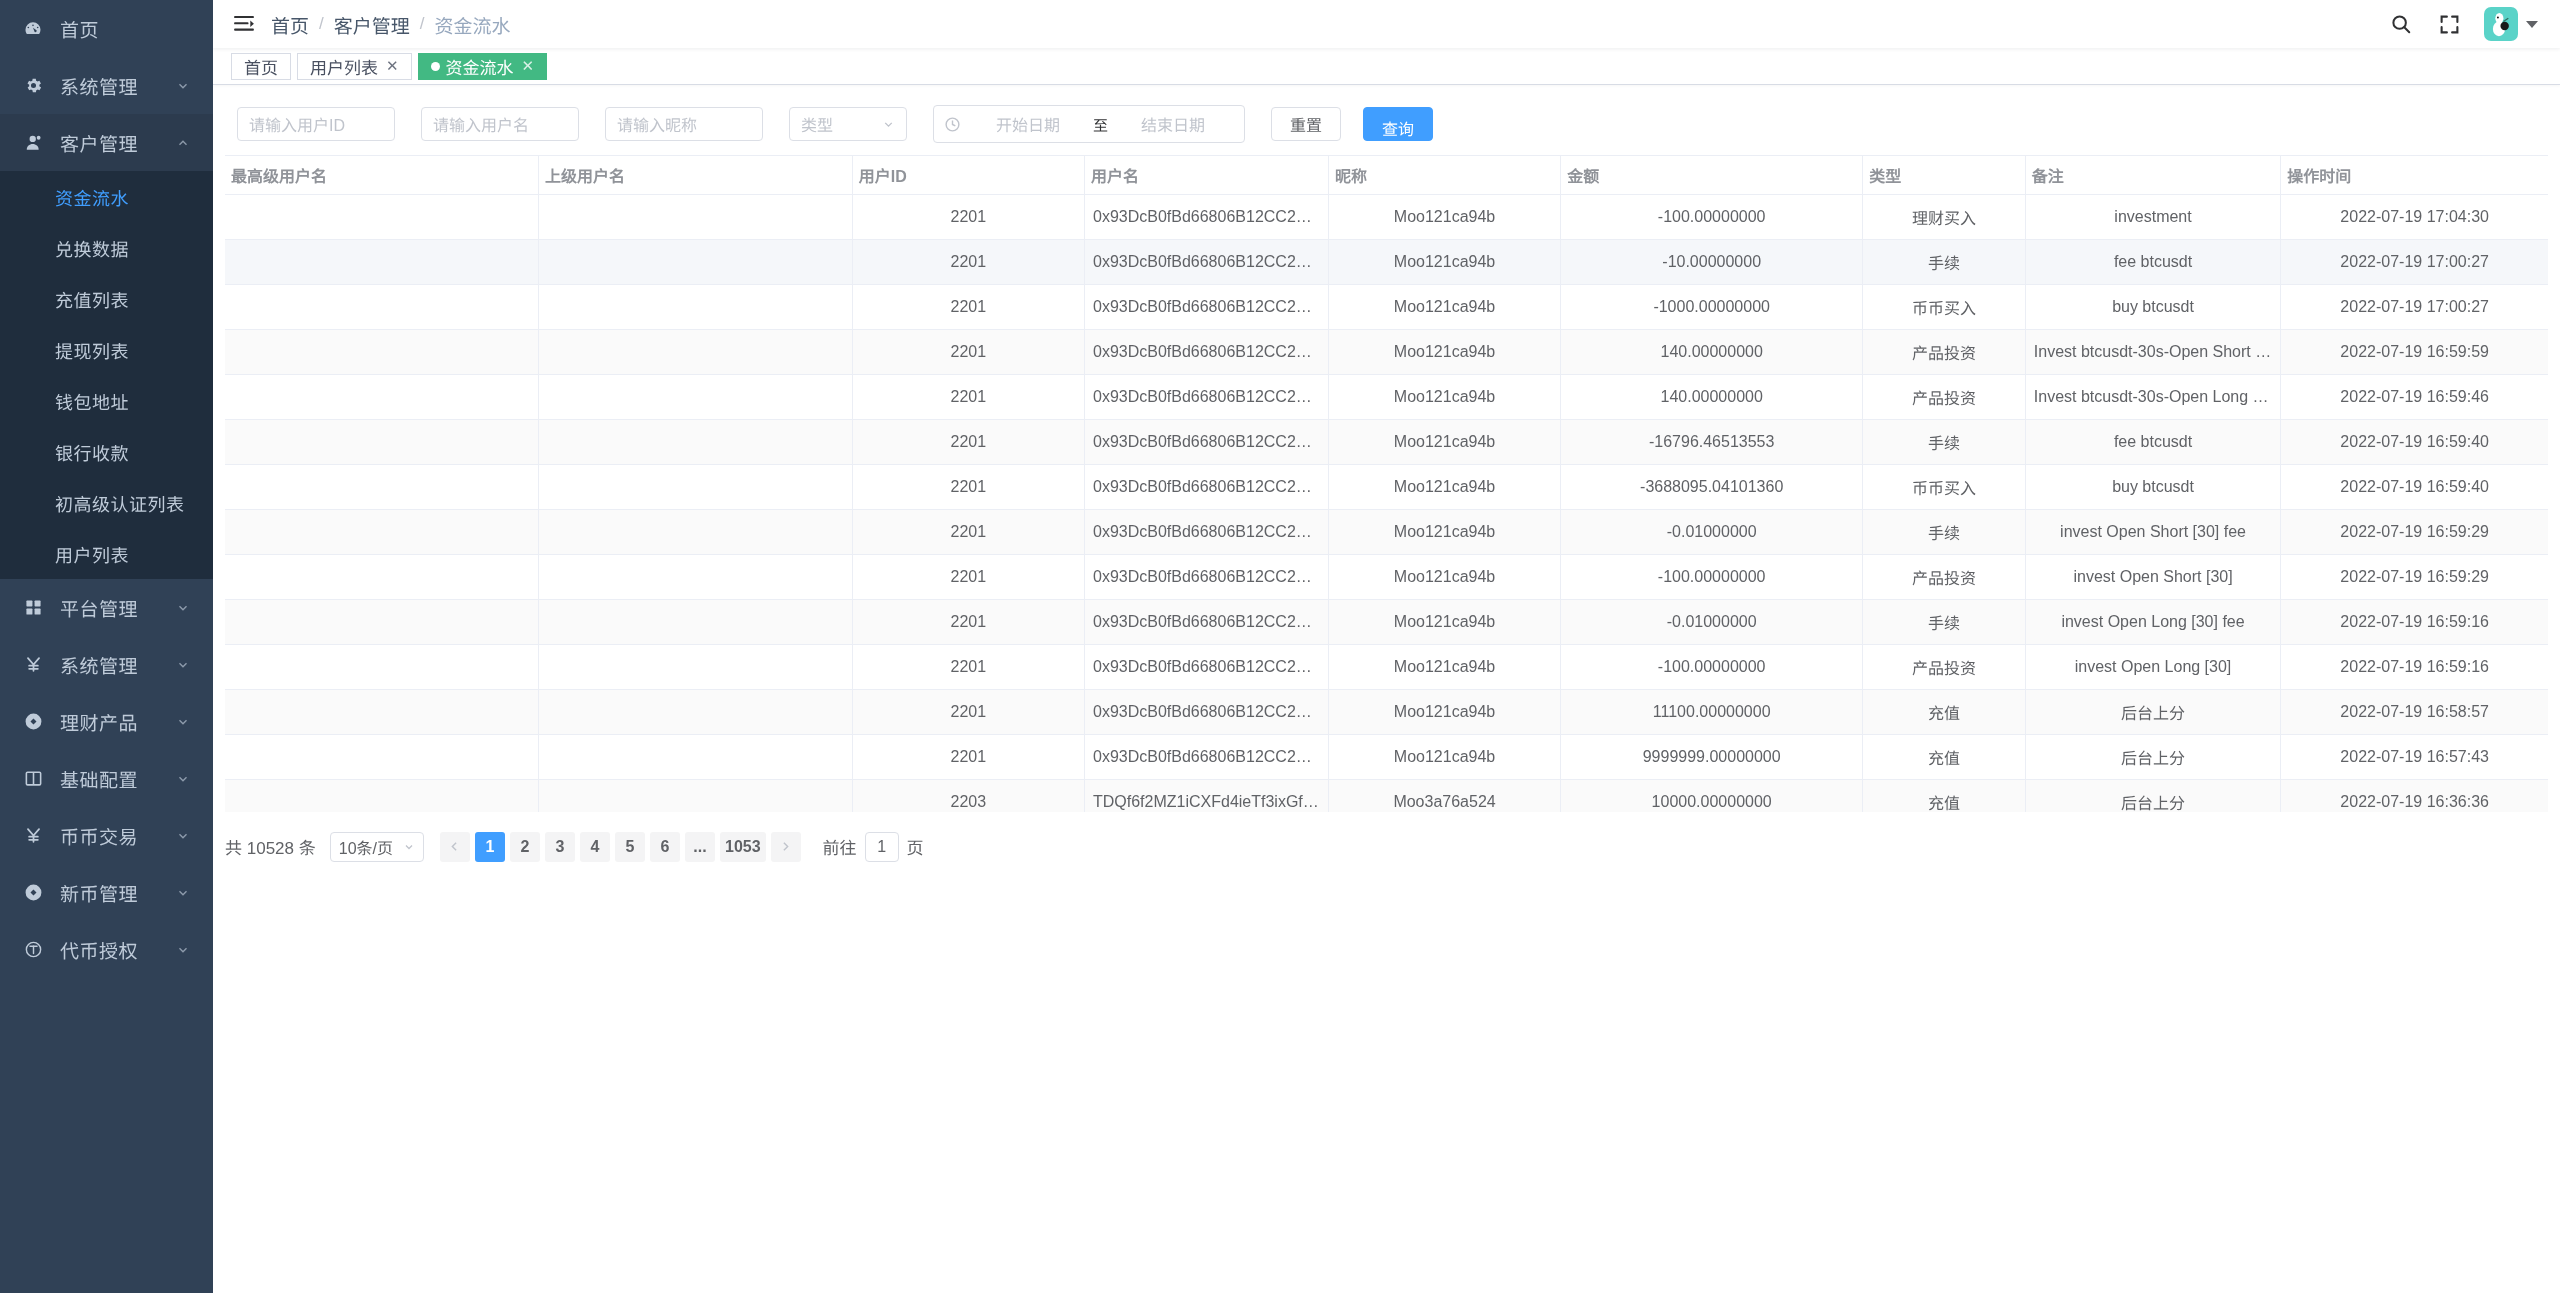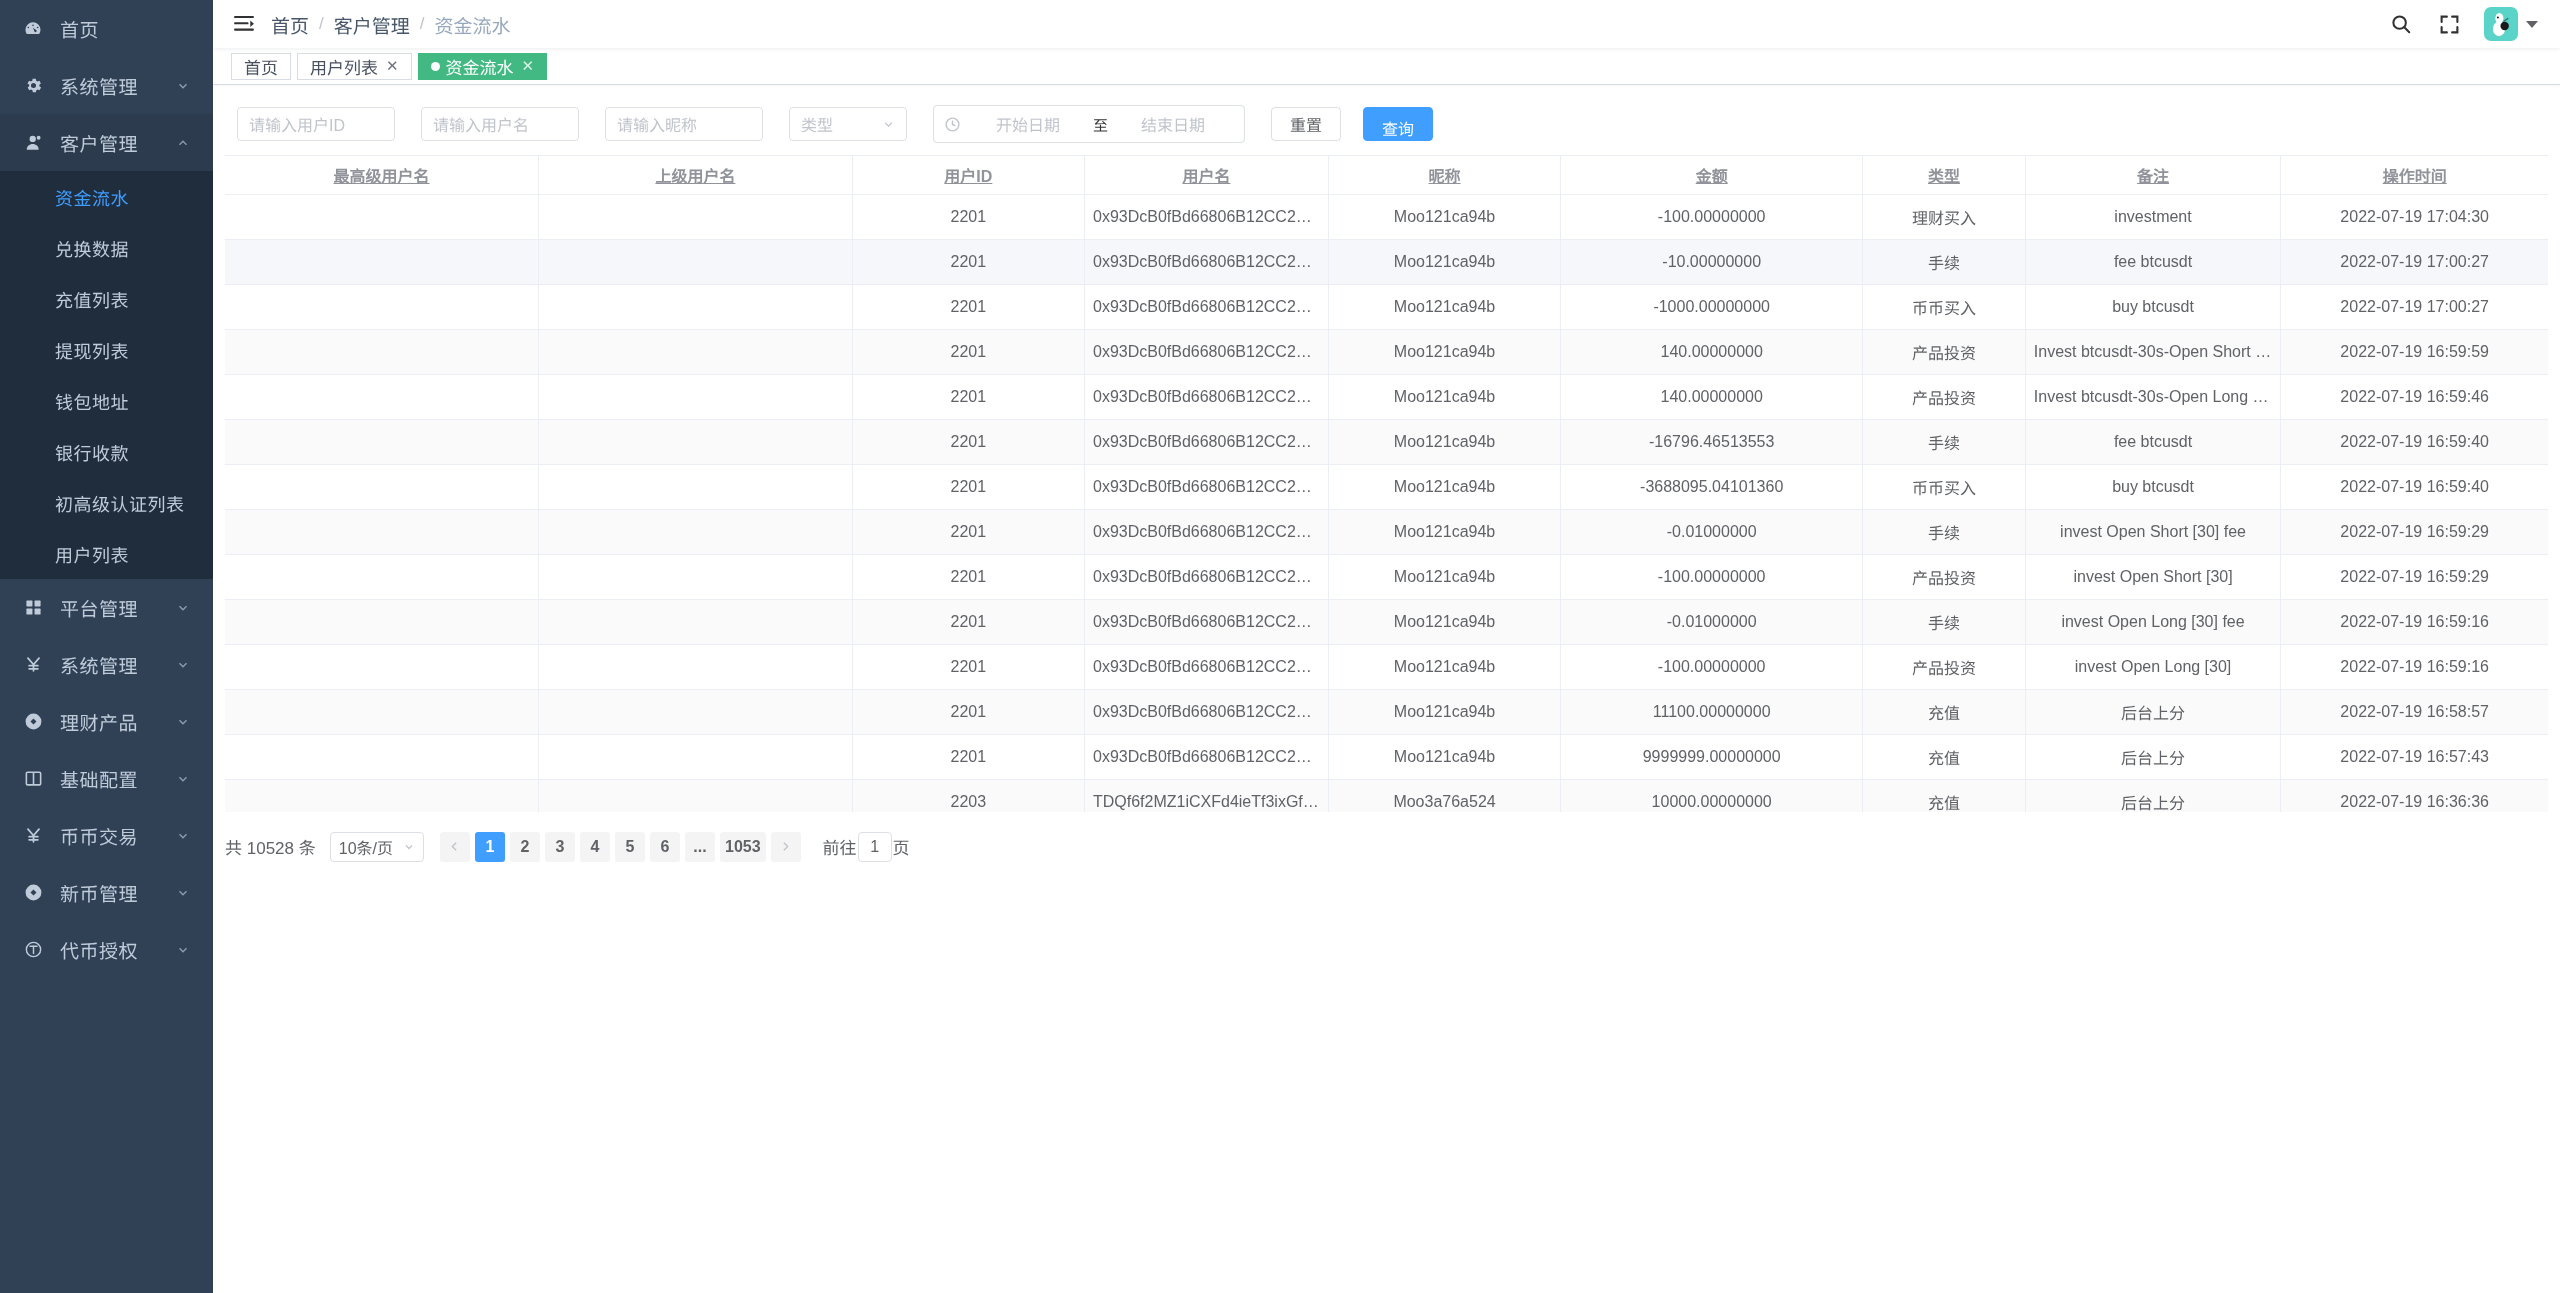--- a/index.html
+++ b/index.html
@@ -137,21 +137,21 @@
   .btn.primary { background:#409eff; border-color:#409eff; color:#fff;align-items:flex-end; }
 
   
   .table-wrap { border: 1px solid #ebeef5; border-bottom: none;
                 border-left: none; border-right: none; position: relative; }
   table.data { width: 100%; border-collapse: collapse; table-layout: fixed; }
   table.data th {
     height: 38px; font-size: 16px; font-weight: bold; color: #909399;
     background: #fff; border-bottom: 1px solid #ebeef5;
     border-right: 1px solid #ebeef5;
-    text-align: center; padding: 0 6px; text-decoration: underline;
+    text-align: left; padding: 0 6px;
   }
   table.data th:last-child { border-right: none; }
   table.data td {
     height: 45px; font-size: 16px; color: #606266;
     border-bottom: 1px solid #ebeef5; border-right: 1px solid #ebeef5;
     text-align: center; padding: 0 8px;
     white-space: nowrap; overflow: hidden; text-overflow: ellipsis;
   }
   table.data td:last-child { border-right: none; }
   table.data tbody tr:nth-child(even) { background: #fafafa; }
@@ -177,21 +177,21 @@
   .pg-size .ps-arrow { color: #c0c4cc; font-size: 12px; }
   .pg-pages { display: flex; align-items: center; gap: 5px; margin: 0 6px; }
   .pg-btn {
     min-width: 30px; height: 30px; padding: 0 5px;
     display: flex; align-items: center; justify-content: center;
     background: #f4f4f5; color: #606266; border-radius: 3px;
     font-size: 16px; font-weight: bold; cursor: pointer;
   }
   .pg-btn.active { background: #409eff; color: #fff; }
   .pg-btn.arrow { background: #f4f4f5; color: #c0c4cc; font-weight: normal; }
-  .pg-jump { display: flex; align-items: center; gap: 1px; margin-left: 6px; }
+  .pg-jump { display: flex; align-items: center; gap: 8px; margin-left: 6px; }
   .pg-jump-input {
     width: 34px; height: 30px; border: 1px solid #dcdfe6; border-radius: 4px;
     display: flex; align-items: center; justify-content: center;
     font-size: 16px; color: #606266; background: #fff;
   }
   svg { display: block; }
 </style>
 </head>
 <body>
 

